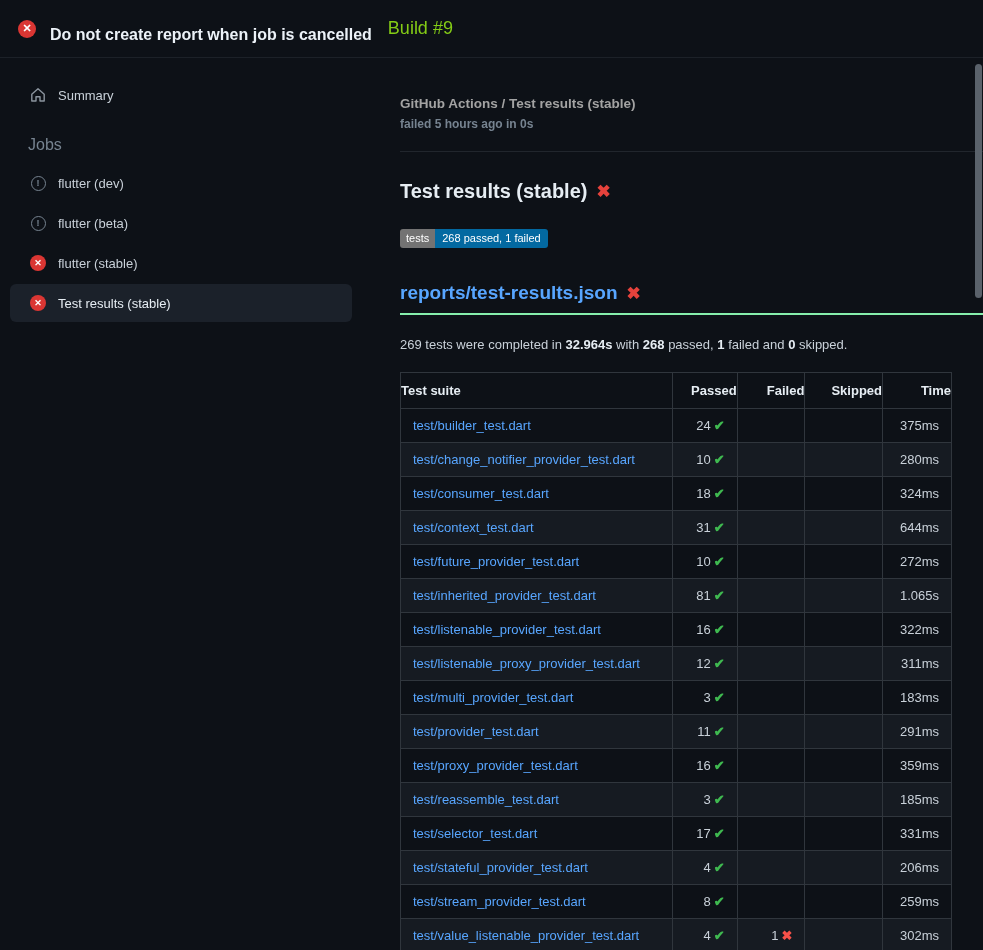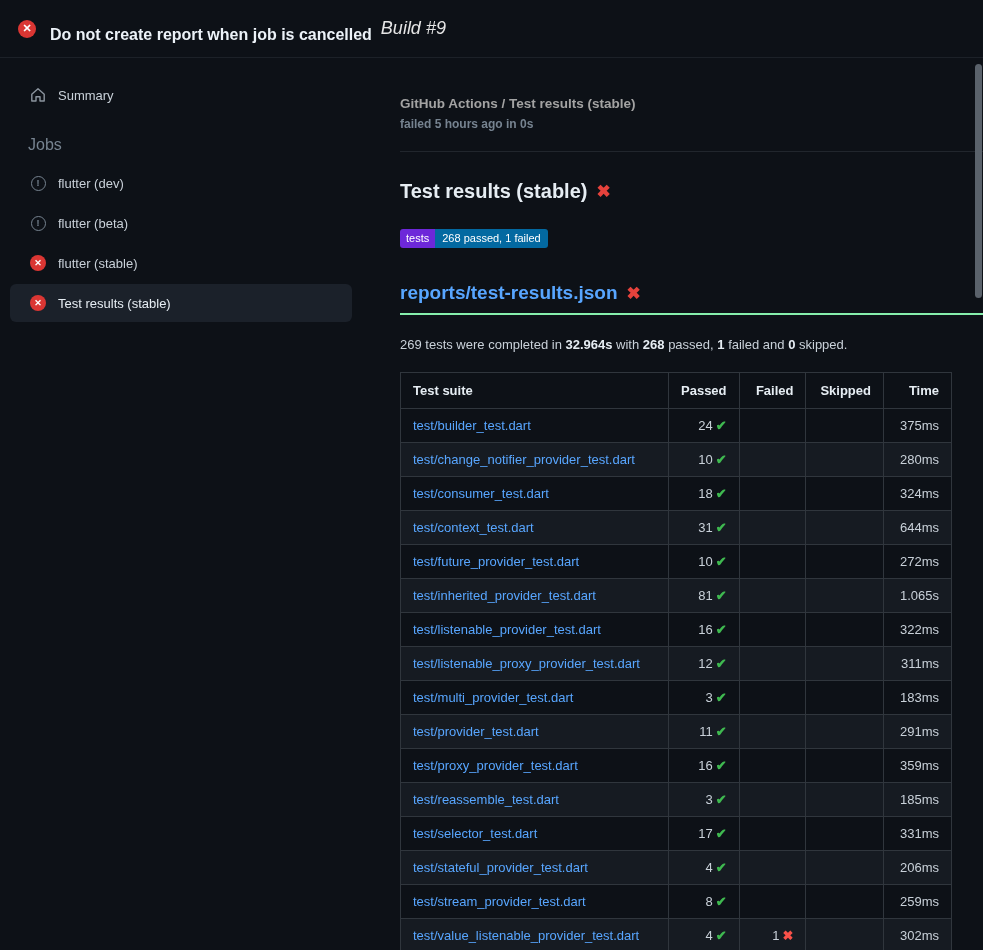--- a/index.html
+++ b/index.html
@@ -15,21 +15,21 @@
     height: 58px; display: flex; align-items: center;
     padding: 0 18px; border-bottom: 1px solid #1c2128;
   }
   .status-circle {
     width: 18px; height: 18px; border-radius: 50%;
     background: #da3633; color: #fff; font-size: 11px; font-weight: bold;
     display: inline-flex; align-items: center; justify-content: center;
     flex: none; line-height: 1;
   }
   .page-title { font-size: 16px; font-weight: bold; color: #ecf2f8; margin: 12px 0 0 14px; }
-  .build-no { font-size: 18px; color: #e5e5e5; margin-left: 9px; font-style: italic; }
+  .build-no { font-size: 18px; color: #84cc16; margin-left: 16px; }
 
   
   .layout { display: flex; align-items: flex-start; }
   aside { width: 400px; flex: none; padding-top: 18px; }
   main  { flex: 1; padding: 38px 0 0 0; width: 583px; }
 
   
   .side-item {
     display: flex; align-items: center; gap: 12px;
     margin: 0 48px 2px 10px; padding: 10px 10px 10px 20px;
@@ -53,35 +53,35 @@
   
   .breadcrumb { font-size: 13.5px; font-weight: bold; color: #a3a3a3; }
   .run-status  { font-size: 12px; color: #768390; margin-top: 6px; font-weight: bold; }
   .divider { border: none; border-top: 1px solid #21262d; margin: 20px 0 0 0; }
   .section-h {
     margin: 28px 0 0 0; font-size: 20px; font-weight: bold; color: #e6edf3;
     display: flex; align-items: center; gap: 9px;
   }
   .red-cross { color: #e5423c; font-weight: bold; font-size: 17px; }
   .badge { display: inline-flex; margin-top: 26px; font-size: 11px; border-radius: 3px; overflow: hidden; line-height: 1; }
-  .badge .b-label { background: #6d28d9; color: #fff; padding: 4px 6px; }
+  .badge .b-label { background: #737373; color: #fff; padding: 4px 6px; }
   .badge .b-value { background: #0369a1; color: #fff; padding: 4px 7px; }
   .report-h-wrap { border-bottom: 2px solid #86efac; padding-bottom: 9px; margin-top: 34px; width: 583px; }
   .report-h { margin: 0; font-size: 19px; font-weight: bold; display: flex; align-items: center; gap: 9px; }
   .report-h a { color: #58a6ff; text-decoration: none; }
   .summary-line { margin: 22px 0 0 0; font-size: 13px; color: #c9d1d9; }
   .summary-line b { color: #e6edf3; margin-top: 10px; }
 
   
   table.results {
     border-collapse: collapse; margin-top: 20px; width: 552px;
     font-size: 13px;
   }
   .results th, .results td { border: 1px solid #30363d; padding: 8px 12px; line-height: 17px; }
-  .results th { font-weight: bold; color: #e6edf3; text-align: left; padding: 9px 12px; }
+  .results th { font-weight: bold; color: #e6edf3; text-align: left; padding: 9px 0; }
   .results th.num, .results td.num, .results th.time, .results td.time { text-align: right; }
   .results td.time { color: #c9d1d9; }
   .results tbody tr:nth-child(even) { background: #161b22; }
   .results td a { color: #58a6ff; text-decoration: none; }
   .results .col-suite { width: 272px; }
   .results .col-passed { width: 65px; }
   .results .col-failed { width: 68px; }
   .results .col-skipped { width: 78px; }
   .results .col-time { width: 69px; }
   .check { color: #3fb950; font-weight: bold; margin-left: 3px; }

